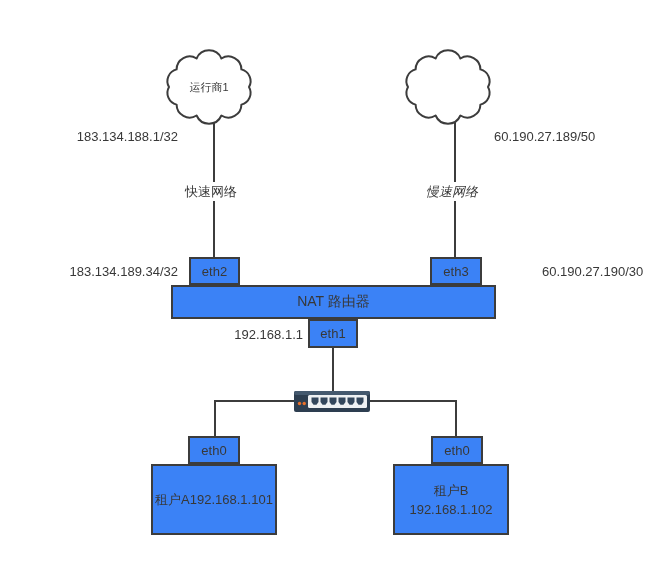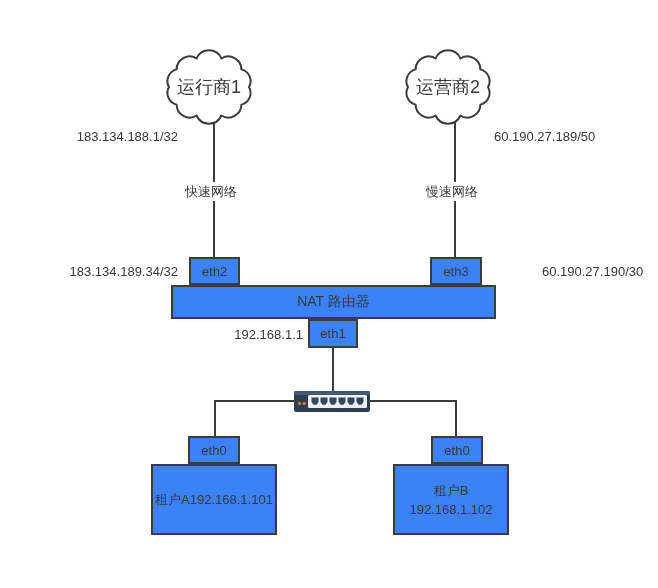--- a/index.html
+++ b/index.html
@@ -11,21 +11,21 @@
   .box {
     position:absolute; box-sizing:border-box; background:#3b82f6;
     border:2px solid #3c3c3c; display:flex; align-items:center; justify-content:center;
     font-size:13px; z-index:2; text-align:center;
   }
   .lbl { position:absolute; font-size:13px; white-space:nowrap; z-index:3; line-height:15px; }
   .lbl.right-align { text-align:right; }
   .net-label { background:#ffffff; text-align:center; padding:2px 0; }
   .cloud-label {
     position:absolute; display:flex; align-items:center; justify-content:center;
-    font-size:18px; z-index:3;
+    font-size:11px; z-index:3;
   }
   .tenant-line { line-height:19px; font-size:13px; }
 </style>
 </head>
 <body>
 
 <div class="stage">
 
   <svg class="layer" width="658" height="588" viewBox="0 0 658 588">
 
@@ -53,27 +53,26 @@
         <path d="M0 0 h7 v4.6 l-2 2.6 h-3 l-2 -2.6 z" transform="translate(338.5,397.5)"></path>
         <path d="M0 0 h7 v4.6 l-2 2.6 h-3 l-2 -2.6 z" transform="translate(347.5,397.5)"></path>
         <path d="M0 0 h7 v4.6 l-2 2.6 h-3 l-2 -2.6 z" transform="translate(356.5,397.5)"></path>
       </g>
       <circle cx="299.5" cy="403.5" r="1.7" fill="#e8702a"></circle>
       <circle cx="304.2" cy="403.5" r="1.7" fill="#e8702a"></circle>
     </g>
   </svg>
 
   <div class="cloud-label" style="left:164px; top:52px; width:90px; height:70px;">运行商1</div>
-  <div class="cloud-label" style="left:403px; top:52px; width:90px; height:70px;">运营商2</div>
 
   <div class="lbl right-align" style="right:480px; top:129px;">183.134.188.1/32</div>
   <div class="lbl" style="left:494px; top:129px;">60.190.27.189/50</div>
 
   <div class="lbl net-label" style="left:170px; top:182px; width:82px;">快速网络</div>
-  <div class="lbl net-label" style="left:411px; top:182px; width:82px;">慢速网络</div>
+  <div class="lbl net-label" style="left:411px; top:182px; width:82px;font-style:italic;">慢速网络</div>
 
   <div class="box" style="left:189px; top:257px; width:51px; height:28px;">eth2</div>
   <div class="lbl right-align" style="right:480px; top:264px;">183.134.189.34/32</div>
   <div class="box" style="left:430px; top:257px; width:52px; height:28px;">eth3</div>
   <div class="lbl" style="left:494px; top:264px;margin-left:48px;">60.190.27.190/30</div>
 
   <div class="box" style="left:171px; top:285px; width:325px; height:34px; font-size:14px;">NAT 路由器</div>
 
   <div class="box" style="left:308px; top:319px; width:50px; height:29px;">eth1</div>
   <div class="lbl right-align" style="right:355px; top:327px;">192.168.1.1</div>

